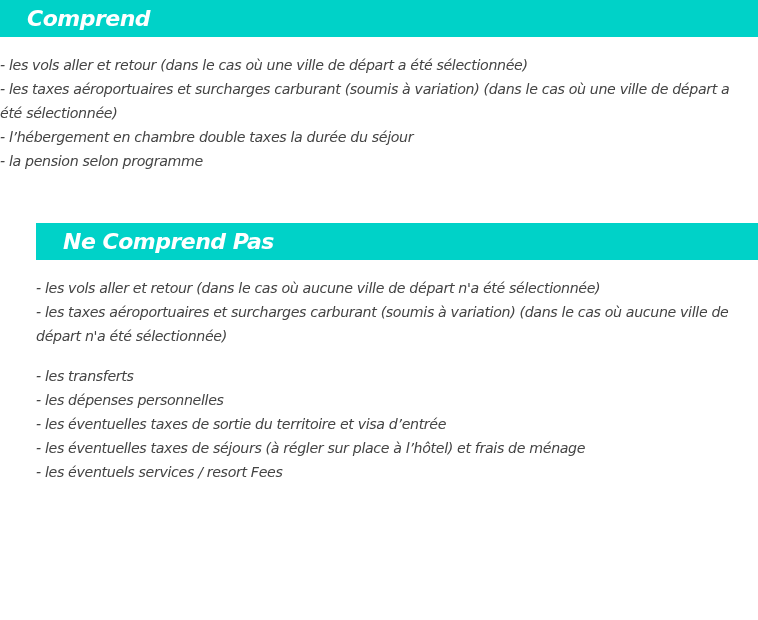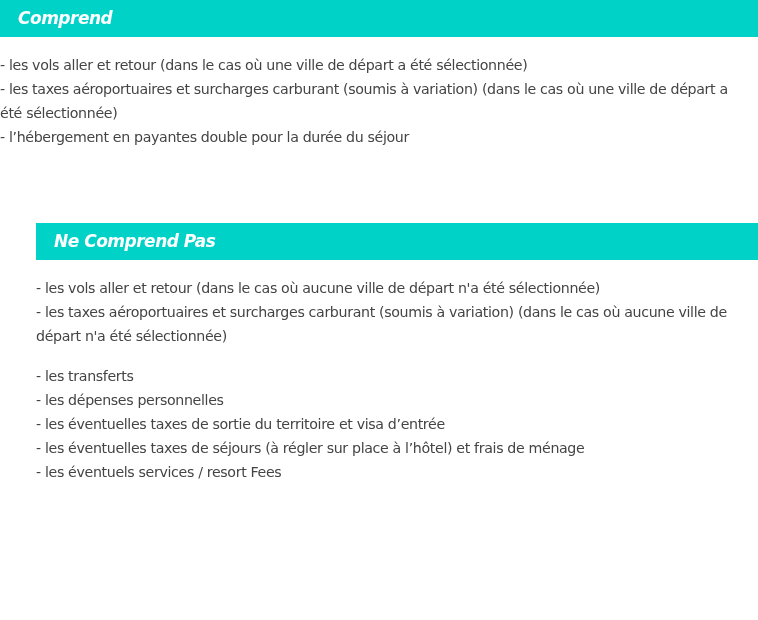--- a/index.html
+++ b/index.html
@@ -1,35 +1,36 @@
 <!DOCTYPE html>
 <html><head>
 <meta charset="utf-8">
 <style>
   html, body { margin: 0; padding: 0; background: #ffffff; }
   body { width: 758px; height: 620px; overflow: hidden; position: relative;
          font-family: "DejaVu Sans", "Liberation Sans", sans-serif; }
   .section { position: absolute; left: 0; width: 758px; }
   .bar { height: 37px; background: #00d2c8; color: #ffffff; box-sizing: border-box;
-         padding-left: 18px; font-size: 17px; font-weight: bold; font-style: italic;
+         padding-left: 27px; font-size: 22px; font-weight: bold; font-style: italic;
          line-height: 37px; letter-spacing: -0.5px; }
   .list { margin: 0; padding: 0; list-style: none; }
-  .item { font-size: 14.2px; color: #444444; line-height: 24px;
+  .item { font-size: 14.2px; font-style: italic; color: #444444; line-height: 24px;
           letter-spacing: -0.35px; padding-right: 20px; }
   .gap { height: 16px; }
 </style>
 </head>
 <body>
 
 <div class="section" style="top:0;">
   <div class="bar">Comprend</div>
   <ul class="list" style="margin-top:16px;">
     <li class="item">- les vols aller et retour (dans le cas où une ville de départ a été sélectionnée)</li>
     <li class="item">- les taxes aéroportuaires et surcharges carburant (soumis à variation) (dans le cas où une ville de départ a été sélectionnée)</li>
-    <li class="item">- l’hébergement en payantes double pour la durée du séjour</li>
+    <li class="item">- l’hébergement en chambre double taxes la durée du séjour</li>
+    <li class="item">- la pension selon programme</li>
   </ul>
 </div>
 
 <div class="section" style="top:223px;margin-left:36px;">
   <div class="bar">Ne Comprend Pas</div>
   <ul class="list" style="margin-top:16px;">
     <li class="item">- les vols aller et retour (dans le cas où aucune ville de départ n'a été sélectionnée)</li>
     <li class="item">- les taxes aéroportuaires et surcharges carburant (soumis à variation) (dans le cas où aucune ville de départ n'a été sélectionnée)</li>
   </ul>
   <div class="gap"></div>

